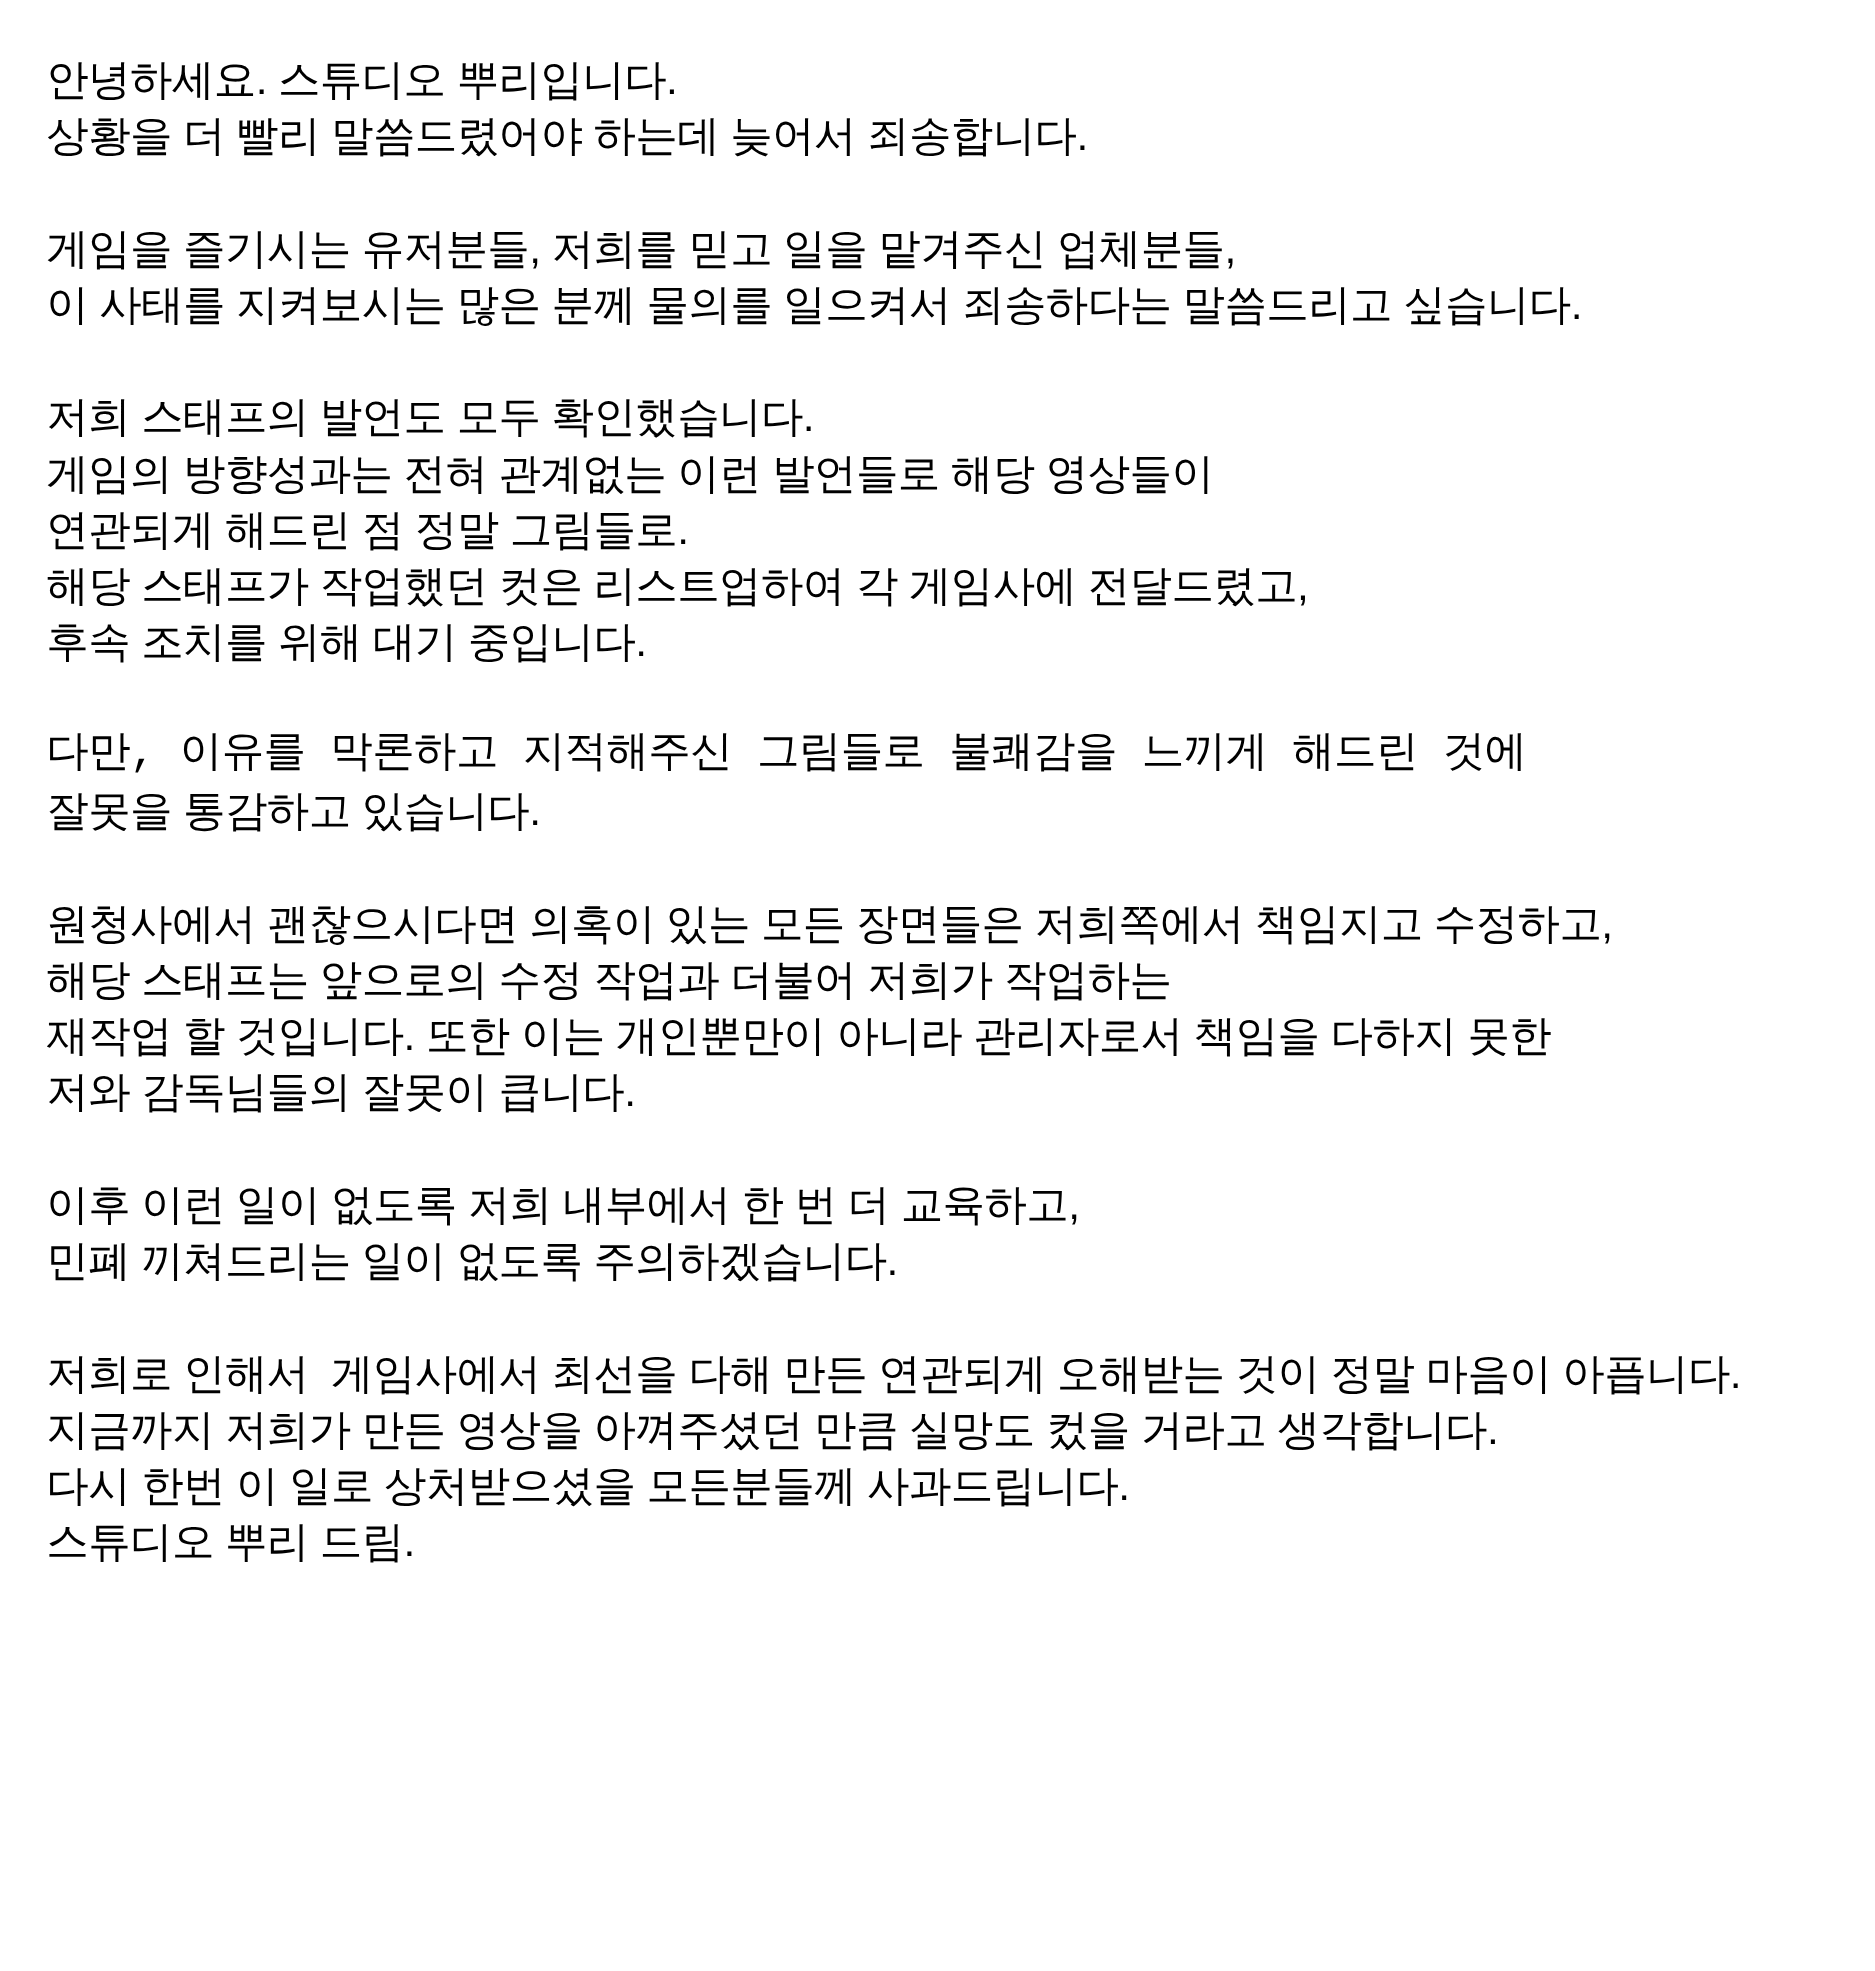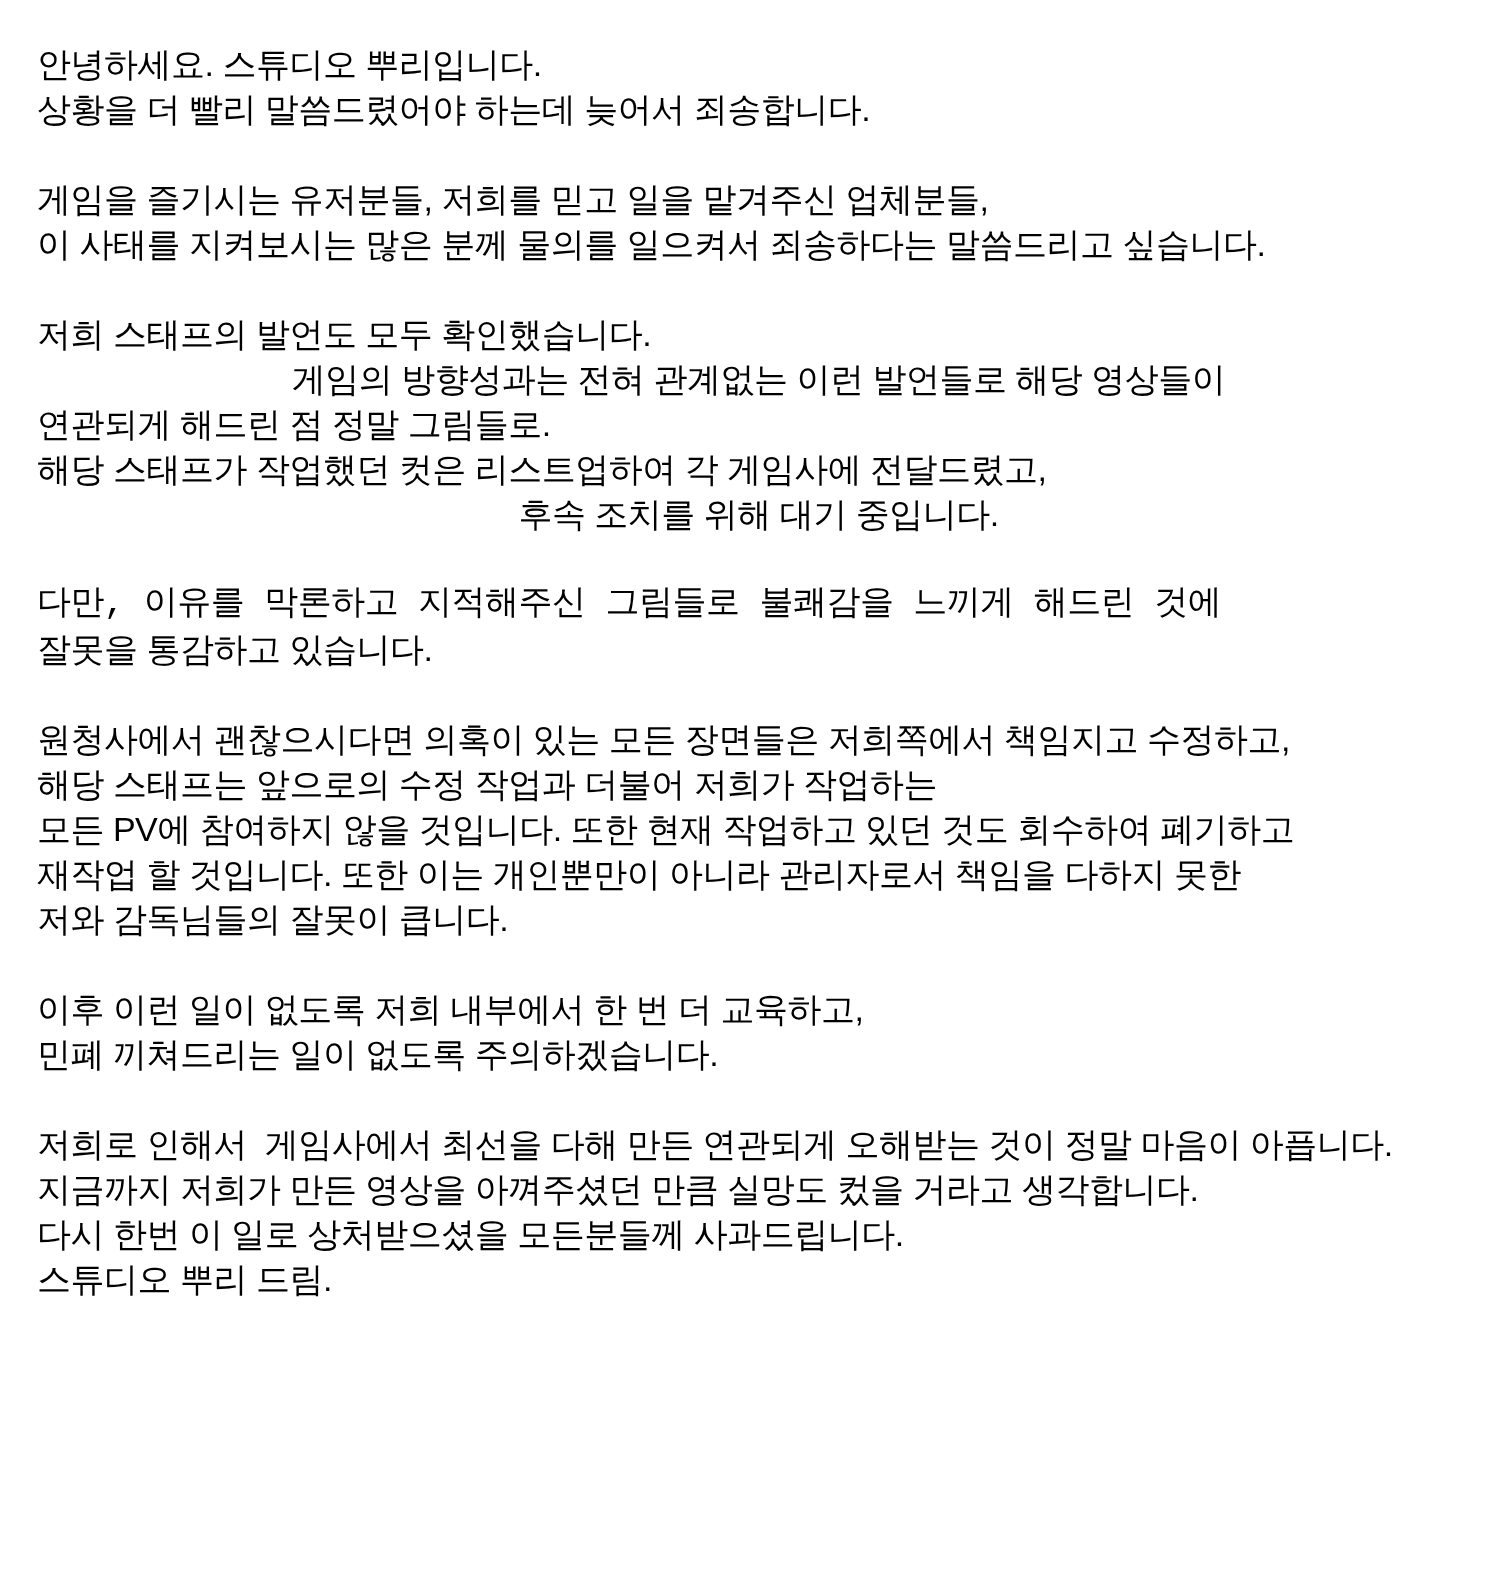--- a/index.html
+++ b/index.html
@@ -43,36 +43,35 @@
     <span class="line" style="display: block;">상황을 더 빨리 말씀드렸어야 하는데 늦어서 죄송합니다.</span>
   </p>
 
   <p class="para">
     <span class="line" style="display: block;">게임을 즐기시는 유저분들, 저희를 믿고 일을 맡겨주신 업체분들,</span>
     <span class="line" style="display: block;">이 사태를 지켜보시는 많은 분께 물의를 일으켜서 죄송하다는 말씀드리고 싶습니다.</span>
   </p>
 
   <p class="para">
     <span class="line" style="display: block;">저희 스태프의 발언도 모두 확인했습니다.</span>
-    <span class="line" style="display: block; text-align: center;">게임의 방향성과는 전혀 관계없는 이런 발언들로 해당 영상들이</span>
+    <span class="line" style="display: block;">게임의 방향성과는 전혀 관계없는 이런 발언들로 해당 영상들이</span>
     <span class="line" style="display: block;">연관되게 해드린 점 정말 그림들로.</span>
     <span class="line" style="display: block;">해당 스태프가 작업했던 컷은 리스트업하여 각 게임사에 전달드렸고,</span>
-    <span class="line" style="display: block; text-align: center;">후속 조치를 위해 대기 중입니다.</span>
+    <span class="line" style="display: block;">후속 조치를 위해 대기 중입니다.</span>
   </p>
 
 
   <p class="para">
     <span class="line" style="display: block; font-family: Liberation Mono, monospace;">다만, 이유를 막론하고 지적해주신 그림들로 불쾌감을 느끼게 해드린 것에</span>
     <span class="line" style="display: block;">잘못을 통감하고 있습니다.</span>
   </p>
 
   <p class="para">
     <span class="line" style="display: block;">원청사에서 괜찮으시다면 의혹이 있는 모든 장면들은 저희쪽에서 책임지고 수정하고,</span>
     <span class="line" style="display: block;">해당 스태프는 앞으로의 수정 작업과 더불어 저희가 작업하는</span>
-    <span class="line" style="display: block;">모든 PV에 참여하지 않을 것입니다. 또한 현재 작업하고 있던 것도 회수하여 폐기하고</span>
     <span class="line" style="display: block;">재작업 할 것입니다. 또한 이는 개인뿐만이 아니라 관리자로서 책임을 다하지 못한</span>
     <span class="line" style="display: block;">저와 감독님들의 잘못이 큽니다.</span>
   </p>
 
   <p class="para">
     <span class="line" style="display: block;">이후 이런 일이 없도록 저희 내부에서 한 번 더 교육하고,</span>
     <span class="line" style="display: block;">민폐 끼쳐드리는 일이 없도록 주의하겠습니다.</span>
   </p>
 
   <p class="para">

